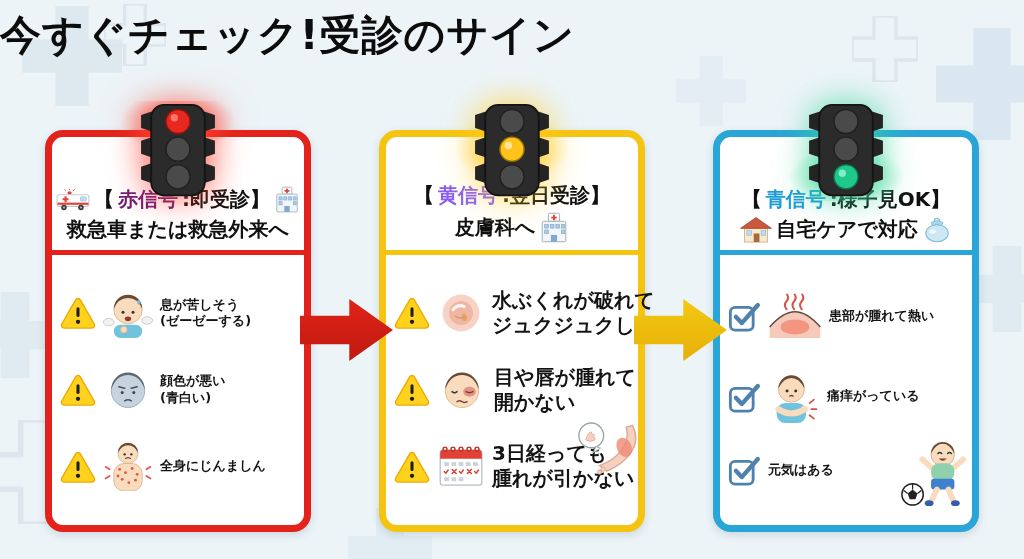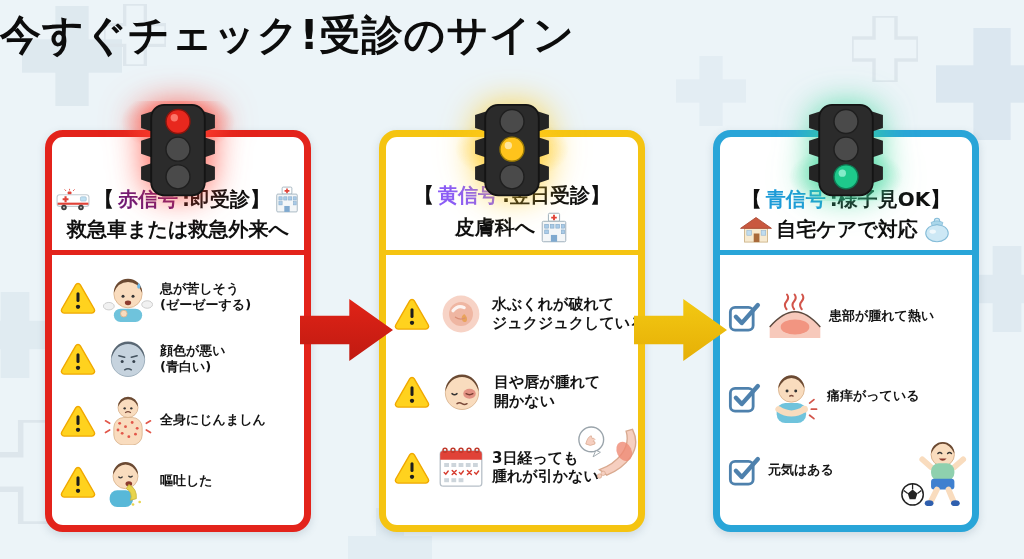--- a/index.html
+++ b/index.html
@@ -20,21 +20,21 @@
             gap:3px;padding-bottom:7px;border-bottom:5px solid}
   .red .p-header{border-color:#e3231b}
   .yellow .p-header{border-color:#f5c411}
   .blue .p-header{border-color:#29a5d8}
   .h1line,.h2line{display:flex;align-items:center;justify-content:center;gap:4px;font-size:20px;font-weight:900;color:#101010;white-space:nowrap}
   .sig-red{color:#701a75}.sig-yellow{color:#8b5cf6}.sig-blue{color:#1d9bd8}
   .hicon{flex:0 0 auto}
   .p-body{display:flex;flex-direction:column;justify-content:space-evenly;height:257px;padding:6px 6px 8px 8px;box-sizing:content-box}
   .item{display:flex;align-items:center;gap:7px;position:relative}
   .txt{font-size:13px;font-weight:800;color:#141414;line-height:1.25;white-space:nowrap}
-  .yellow .txt{font-size:15px}
+  .yellow .txt{font-size:20px}
   .warn{width:36px;height:33px;flex:0 0 36px}
   .cbx{width:33px;height:32px;flex:0 0 33px}
   .illus{flex:0 0 auto}
   .side-illus{position:absolute}
   .arm-side{right:-6px;top:-20px;width:66px;height:60px}
   .play-side{right:-2px;top:-16px;width:70px;height:70px}
   .arrow{position:absolute;top:299px;width:93px;height:62px;z-index:7;
          clip-path:polygon(0 27%,53% 27%,53% 0,100% 50%,53% 100%,53% 73%,0 73%)}
   .arrow.a-red{left:300px;background:linear-gradient(180deg,#e02317,#c01a11)}
   .arrow.a-yellow{left:634px;background:linear-gradient(180deg,#f3c913,#e6af06)}
@@ -384,31 +384,20 @@
         <svg class="warn">
             <use href="#sym-warn"></use>
           </svg>
         <svg class="illus" width="50" height="50">
             <use href="#sym-hives"></use>
           </svg>
         <div class="txt">
             <div>全身にじんましん</div>
           </div>
       </div>
-      <div class="item">
-        <svg class="warn">
-            <use href="#sym-warn"></use>
-          </svg>
-        <svg class="illus" width="50" height="50">
-            <use href="#sym-vomit"></use>
-          </svg>
-        <div class="txt">
-            <div>嘔吐した</div>
-          </div>
-      </div>
     </div>
   </div>
 
   <div class="panel yellow">
     <svg class="tl glow-y">
         <use href="#tl-yellow"></use>
       </svg>
     <div class="p-header">
       <div class="h1line">
         <span>【</span>

